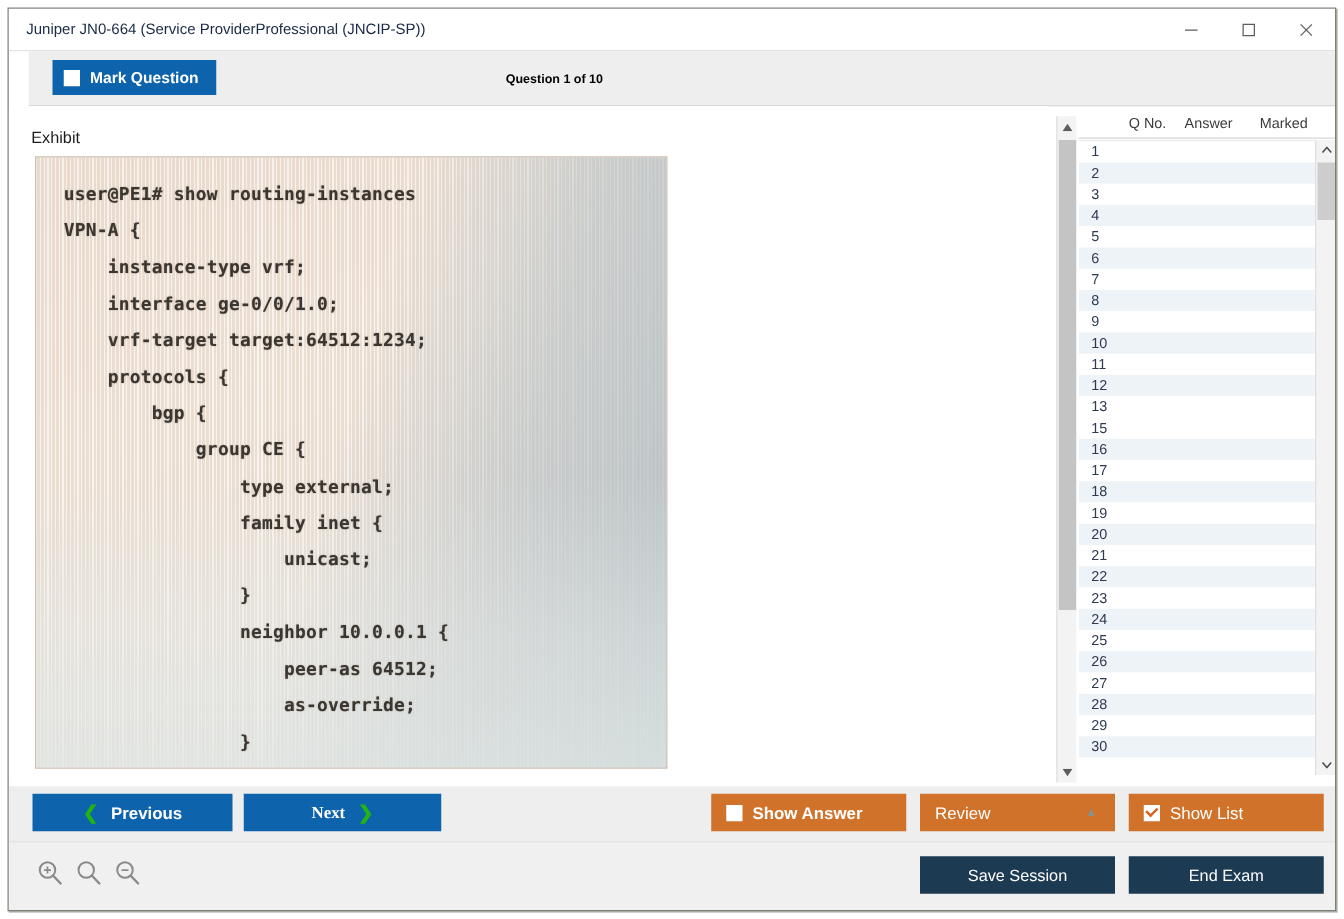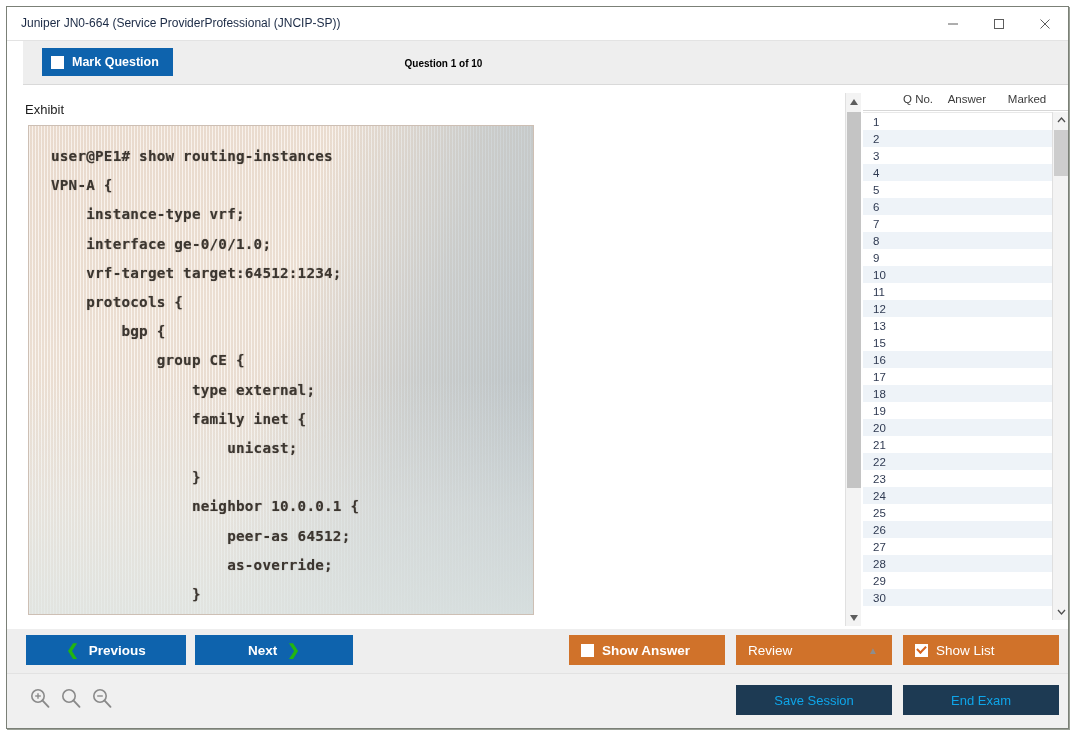--- a/index.html
+++ b/index.html
@@ -221,21 +221,21 @@
   .nav-btn {
     position: absolute; top: 6px;
     height: 30px;
     background: #0e63ad;
     color: #ffffff;
     font-size: 13.5px; font-weight: bold;
     display: flex; align-items: center; justify-content: center;
     cursor: pointer;
   }
   #prev-button { left: 19px; width: 160px; }
-  #next-button { left: 188px; width: 158px; }
+  #next-button { left: 188px; width: 158px; font-family: Liberation Serif, serif; }
   .chevron { color: #22b511; font-size: 15px; font-weight: bold; }
   #prev-button .chevron { margin-right: 10px; }
   #next-button .chevron { margin-left: 10px; }
 
   .orange-btn {
     position: absolute; top: 6px;
     height: 30px;
     background: #d0722a;
     color: #ffffff;
     font-size: 13.5px;
@@ -255,21 +255,21 @@
   }
   #zoom-controls {
     position: absolute; left: 22px; top: 13px;
     display: flex; align-items: center; gap: 9px;
   }
   .zoom-icon { width: 22px; height: 22px; cursor: pointer; color: #8a8a8a; }
   .dark-btn {
     position: absolute; top: 11px;
     height: 30px;
     background: #1d3a53;
-    color: #0ea5e9;
+    color: #ffffff;
     font-size: 13px;
     display: flex; align-items: center; justify-content: center;
     cursor: pointer;
   }
   #save-session-button { left: 729px; width: 156px; }
   #end-exam-button     { left: 896px; width: 156px; }
 </style>
 </head>
 <body>
 

